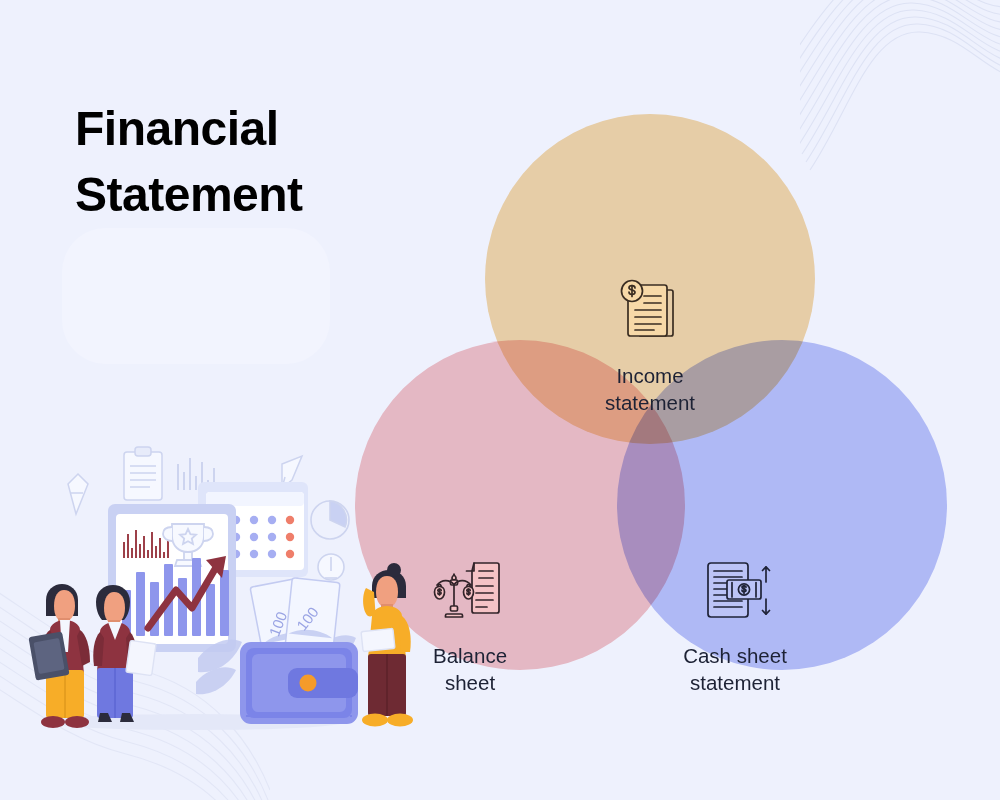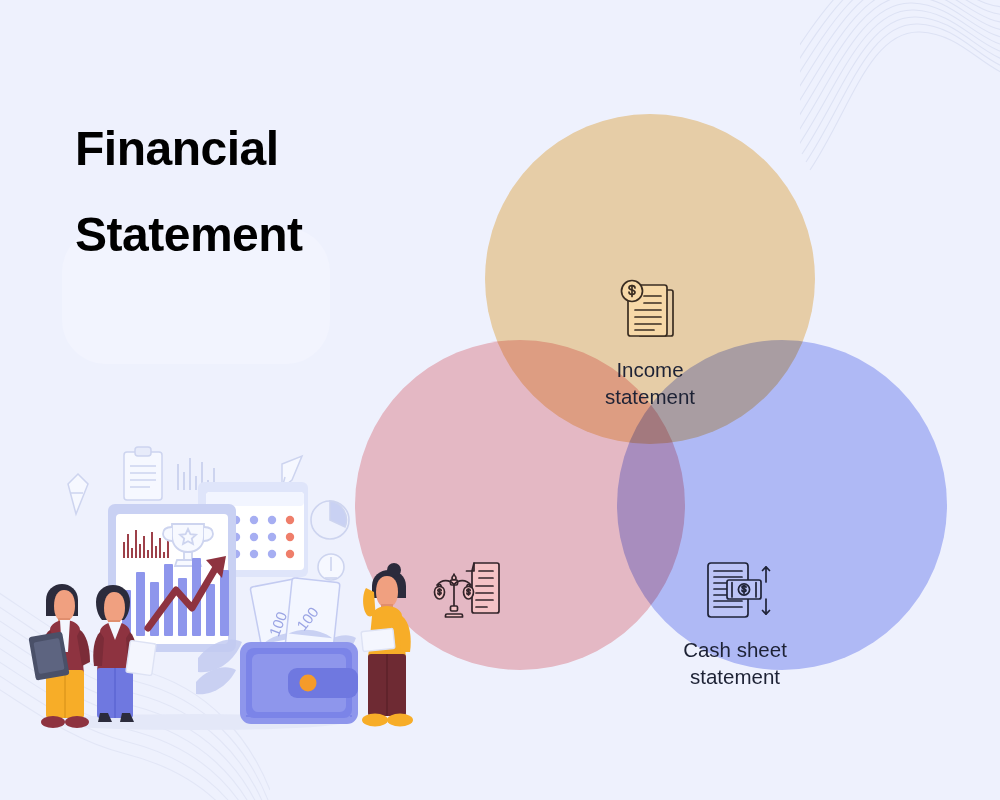--- a/index.html
+++ b/index.html
@@ -42,21 +42,21 @@
     left: 75px;
     top: 96px;
     width: 380px;
     margin: 0;
     color: #000000;
     font-size: 48px;
     line-height: 1.38;
     font-weight: 800;
     letter-spacing: -0.5px;
   }
-  #page-title .line { display: block; margin-top: 20px; }
+  #page-title .line { display: block; }
 
   
   #venn {
     position: absolute;
     left: 345px;
     top: 100px;
     width: 640px;
     height: 660px;
   }
   .venn-circle {
@@ -96,21 +96,21 @@
   #node-balance  { left: 20px;  top: 450px; }
   #node-cashflow { left: 285px; top: 450px; }
 
   .node-icon {
     height: 78px;
     display: flex;
     align-items: flex-end;
     justify-content: center;
   }
   .node-label {
-    margin-top: 8px;
+    margin-top: 14px;
     font-size: 20.5px;
     line-height: 1.33;
     color: #1d2235;
     font-weight: 400;
   }
   .node-label .line { display: block; }
 
   
   #illustration {
     position: absolute;
@@ -213,20 +213,24 @@
           <path d="M5.5 38 C5.5 34.5 8 32.5 10.5 32.5 C13 32.5 15.5 34.5 15.5 38 C15.5 42 13.2 45 10.5 45 C7.8 45 5.5 42 5.5 38 Z" fill="#f5c3c6"></path>
           <path d="M8.6 32.6 L9.6 30.6 L11.4 30.6 L12.4 32.6"></path>
           <path d="M10.5 35.2 V41"></path>
           <path d="M12.2 36.5 C12.2 35.6 11.5 35.2 10.5 35.2 C9.5 35.2 8.8 35.6 8.8 36.4 C8.8 38.1 12.2 37.4 12.2 39.1 C12.2 39.9 11.5 40.4 10.5 40.4 C9.5 40.4 8.8 39.9 8.8 39"></path>
 
           <path d="M34.5 38 C34.5 34.5 37 32.5 39.5 32.5 C42 32.5 44.5 34.5 44.5 38 C44.5 42 42.2 45 39.5 45 C36.8 45 34.5 42 34.5 38 Z" fill="#f5c3c6"></path>
           <path d="M37.6 32.6 L38.6 30.6 L40.4 30.6 L41.4 32.6"></path>
           <path d="M39.5 35.2 V41"></path>
           <path d="M41.2 36.5 C41.2 35.6 40.5 35.2 39.5 35.2 C38.5 35.2 37.8 35.6 37.8 36.4 C37.8 38.1 41.2 37.4 41.2 39.1 C41.2 39.9 40.5 40.4 39.5 40.4 C38.5 40.4 37.8 39.9 37.8 39"></path>
         </svg>
+      </div>
+      <div class="node-label">
+        <span class="line">Balance</span>
+        <span class="line">sheet</span>
       </div>
     </div>
 
     <div class="venn-node" id="node-cashflow">
       <div class="node-icon">
         <svg width="80" height="74" viewBox="0 0 80 74" fill="none" stroke="#1f2338" stroke-width="1.7" stroke-linecap="round" stroke-linejoin="round">
 
           <rect x="13" y="9" width="40" height="54" rx="3" fill="#bcc4f7"></rect>
           <line x1="19" y1="17" x2="47" y2="17"></line>
           <line x1="19" y1="23" x2="47" y2="23"></line>

